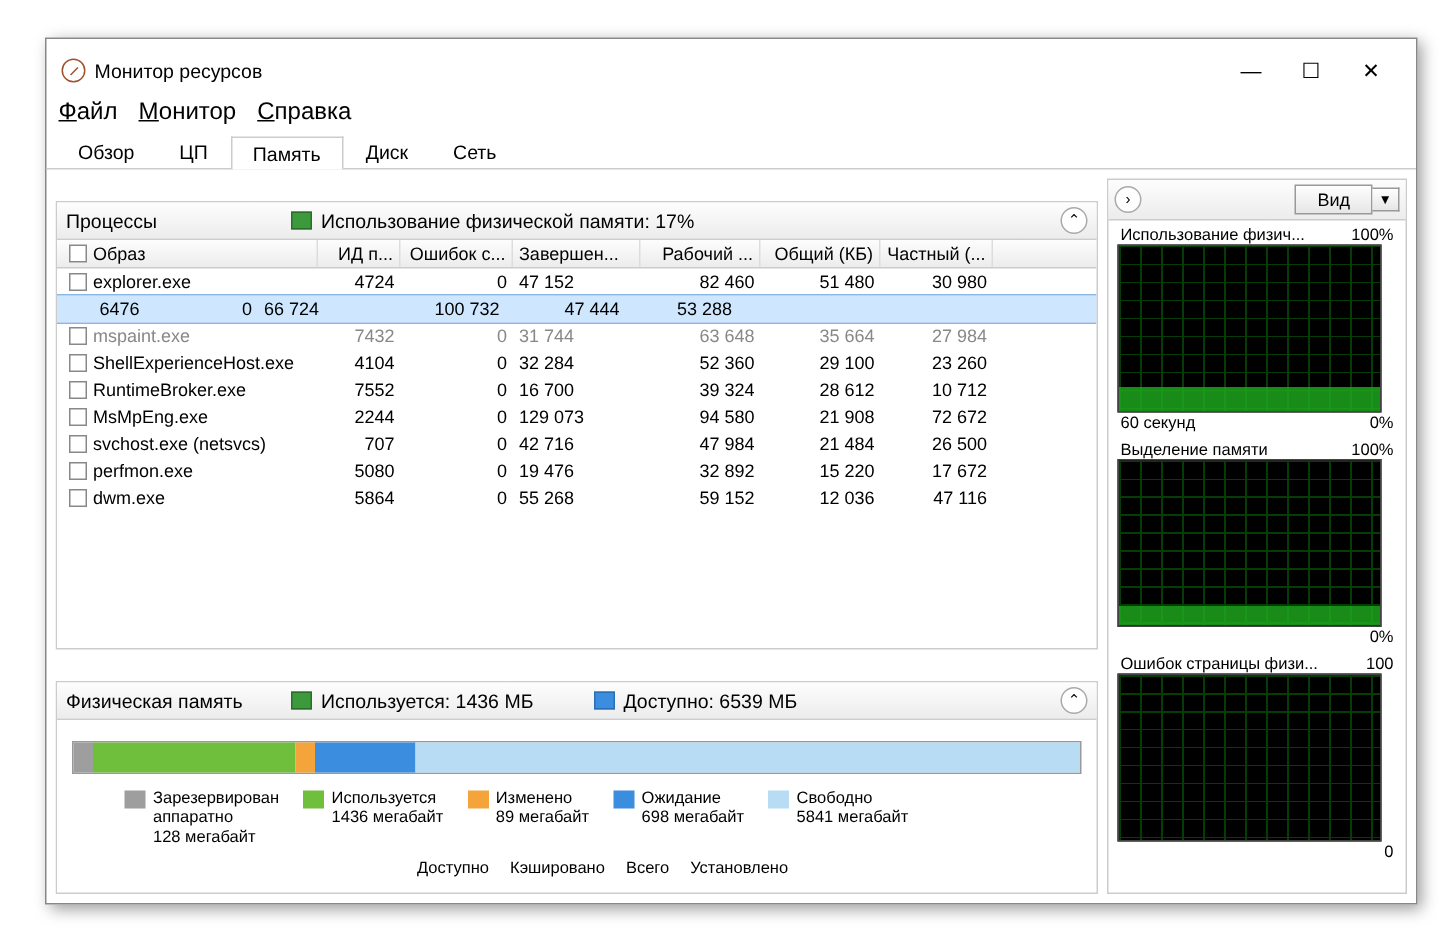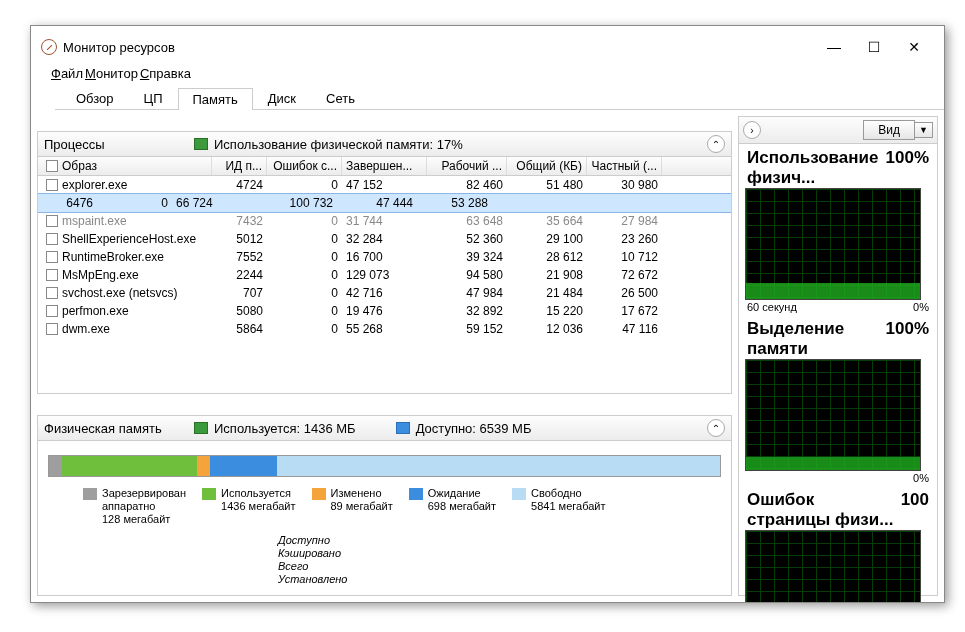--- a/index.html
+++ b/index.html
@@ -35,25 +35,25 @@
     content: ""; position: absolute; width: 7px; height: 1px;
     background: #a0522d; top: 7px; left: 4px;
     transform: rotate(-45deg);
   }
   .titlebar .title { flex: 1; font-size: 13px; }
   .winbtn {
     width: 40px; height: 26px; display: flex;
     align-items: center; justify-content: center;
     font-size: 14px; cursor: default;
   }
-  .menubar { padding: 2px 20px; display: flex; gap: 2px; font-size: 13px; }
+  .menubar { padding: 2px 8px; display: flex; gap: 14px; font-size: 16px; }
   .menubar span u { text-decoration: underline; }
   .tabbar {
     display: flex; border-bottom: 1px solid #ccc;
-    padding: 4px 6px 0 6px; gap: 0; margin-left: 24px;
+    padding: 4px 6px 0 6px; gap: 0;
   }
   .tab {
     padding: 3px 14px; font-size: 13px;
     border: 1px solid transparent; border-bottom: none;
     cursor: default;
   }
   .tab.active {
     border-color: #ccc; background: #fff;
     position: relative; top: 1px;
   }
@@ -110,41 +110,41 @@
   .membar {
     display: flex; height: 22px; margin: 14px 10px 4px 10px;
     border: 1px solid #999;
   }
   .membar .seg { height: 100%; }
   .legend { display: flex; gap: 16px; padding: 6px 10px 2px 45px; flex-wrap: wrap; }
   .legitem { display: flex; gap: 5px; align-items: flex-start; font-size: 11px; line-height: 13px; }
   .sw { width: 14px; height: 12px; margin-top: 1px; flex-shrink: 0; }
   .legtext { display: flex; flex-direction: column; }
   .stats { display: flex; gap: 8px; margin: 6px 0 10px 240px; font-size: 11px; }
-  .statlabels { display: flex; flex-direction: column; gap: 1px; font-style: italic; }
+  .statlabels { display: flex; flex-direction: row; gap: 14px; }
   .statvals { display: flex; flex-direction: column; gap: 1px; }
 
   .rp-header {
     background: linear-gradient(#fdfdfd,#ececec);
     border-bottom: 1px solid #ccc;
     display: flex; align-items: center; padding: 3px 4px;
   }
   .rp-header .collapse { width: 18px; height: 18px; border: 1px solid #aaa; border-radius: 50%; display:flex;align-items:center;justify-content:center;font-size:10px;background:#fff;}
   .rp-header .spacer { flex:1; }
   .viewbtn {
     border: 1px solid #999; background: linear-gradient(#fefefe,#e6e6e6);
     padding: 2px 14px; font-size: 12px; cursor: default;
   }
   .viewdrop {
     border: 1px solid #999; border-left:none;
     background: linear-gradient(#fefefe,#e6e6e6);
     padding: 2px 4px; font-size: 9px;
   }
   .chartblock { padding: 4px 6px 0 6px; }
-  .chartlabel { display: flex; justify-content: space-between; font-size: 17px; padding: 0 2px; font-weight: bold; }
+  .chartlabel { display: flex; justify-content: space-between; font-size: 11px; padding: 0 2px; }
   .chart {
     width: 176px; height: 112px; background: #000;
     border: 1px solid #444; position: relative; overflow: hidden;
   }
   .chart .grid {
     position:absolute; inset:0;
     background-image:
       repeating-linear-gradient(to right, #053d05 0 1px, transparent 1px 14px),
       repeating-linear-gradient(to bottom, #053d05 0 1px, transparent 1px 12px);
   }
@@ -238,21 +238,21 @@
                 <div class="td col3">31 744</div>
                 <div class="td col4">63 648</div>
                 <div class="td col5">35 664</div>
                 <div class="td col6">27 984</div>
               </div>
               <div class="trow">
                 <div class="td col0">
                   <div class="ck"></div>
                   <span>ShellExperienceHost.exe</span>
                 </div>
-                <div class="td col1">5012</div>
+                <div class="td col1">4104</div>
                 <div class="td col2">0</div>
                 <div class="td col3">32 284</div>
                 <div class="td col4">52 360</div>
                 <div class="td col5">29 100</div>
                 <div class="td col6">23 260</div>
               </div>
               <div class="trow">
                 <div class="td col0">
                   <div class="ck"></div>
                   <span>RuntimeBroker.exe</span>

